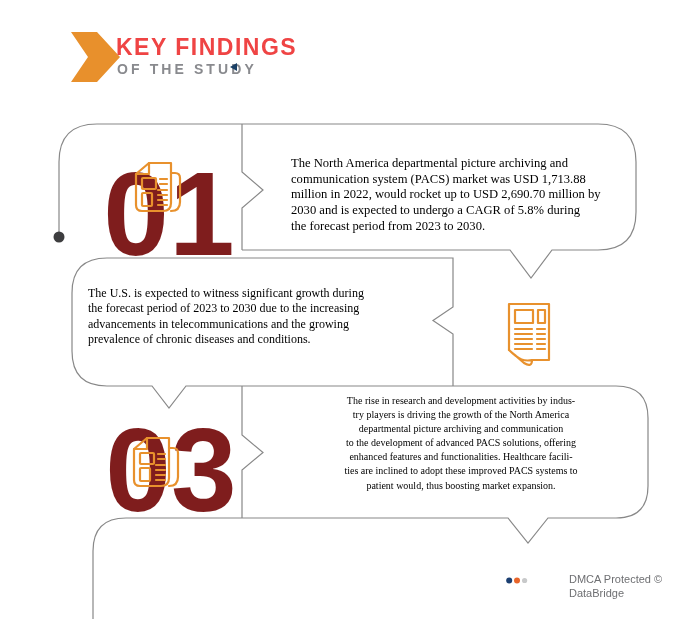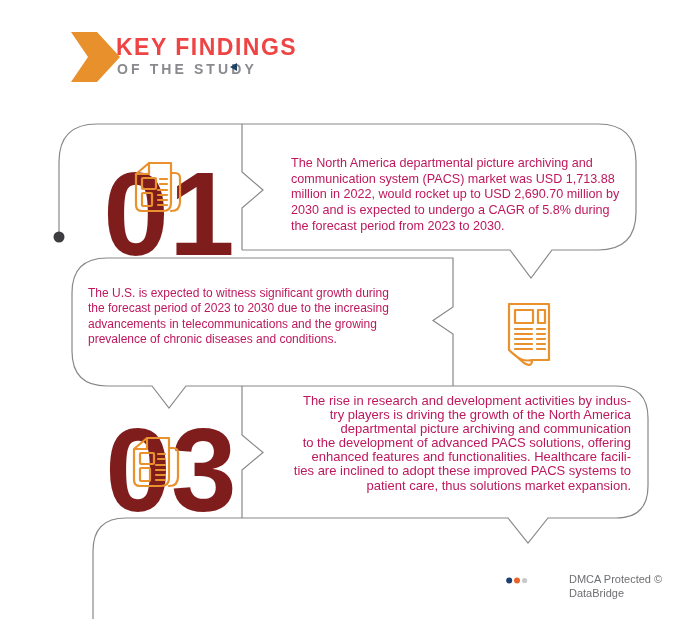--- a/index.html
+++ b/index.html
@@ -16,25 +16,25 @@
   .logo-mark{left:230px;top:63px;width:0;height:0;
     border-top:4px solid transparent;border-bottom:4px solid transparent;border-right:7px solid #1A4066;}
 
   
   .wm{font-weight:700;font-size:118px;line-height:1;color:#7f1d1d;text-align:center;user-select:none;}
   .wm1{left:88px;top:155px;width:162px;}
   .wm2{left:463px;top:288px;width:150px;}
   .wm3{left:92px;top:411px;width:158px;}
 
   
-  .txt{color:#be185d;}
+  .txt{color:#000000;font-family:Liberation Serif, serif;}
   .txt .ln{white-space:nowrap;}
   .f1{left:291px;top:156px;width:330px;font-size:12.6px;line-height:15.7px;text-align:left;}
   .f2{left:88px;top:286px;width:326px;font-size:12px;line-height:15.3px;text-align:left;}
-  .f3{left:291px;top:394px;width:340px;font-size:13px;line-height:14.1px;text-align:right;}
+  .f3{left:291px;top:394px;width:340px;font-size:10px;line-height:14.1px;text-align:center;}
 
   
   .icon1{left:125px;top:161px;}
   .icon2{left:504px;top:302px;}
   .icon3{left:123px;top:436px;}
 
   
   .dmca-dots{left:506px;top:576px;}
   .dmca-text{left:533px;top:572px;font-size:11px;color:#6E6F72;line-height:1.3;padding-left:36px;}
 </style>
@@ -110,21 +110,21 @@
       <path d="M35 18 H42 M35 23 H42 M33 29 H42 M33 34 H42 M33 39 H42 M33 44 H42"></path>
     </g>
   </svg>
   <div class="abs txt f3">
     <div class="ln">The rise in research and development activities by indus-</div>
     <div class="ln">try players is driving the growth of the North America</div>
     <div class="ln">departmental picture archiving and communication</div>
     <div class="ln">to the development of advanced PACS solutions, offering</div>
     <div class="ln">enhanced features and functionalities. Healthcare facili-</div>
     <div class="ln">ties are inclined to adopt these improved PACS systems to</div>
-    <div class="ln">patient care, thus solutions market expansion.</div>
+    <div class="ln">patient would, thus boosting market expansion.</div>
   </div>
 
   <svg class="abs dmca-dots" width="26" height="9" viewBox="0 0 26 9">
     <circle cx="3.2" cy="4.5" r="3" fill="#1B3F71"></circle>
     <circle cx="11" cy="4.5" r="3" fill="#E8652A"></circle>
     <circle cx="18.6" cy="4.5" r="2.6" fill="#C8C9CA"></circle>
   </svg>
   <div class="abs dmca-text">DMCA Protected © DataBridge</div>
 
 </div>

